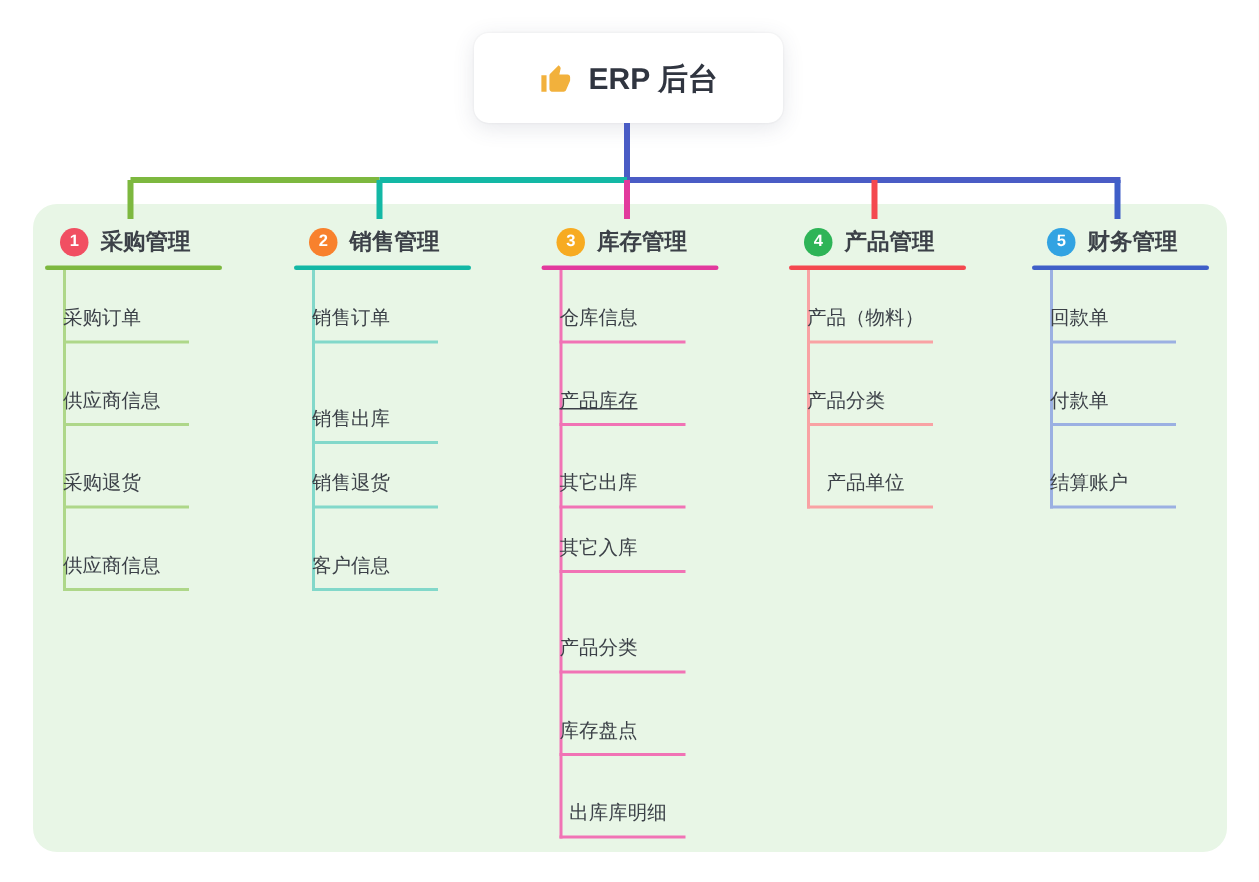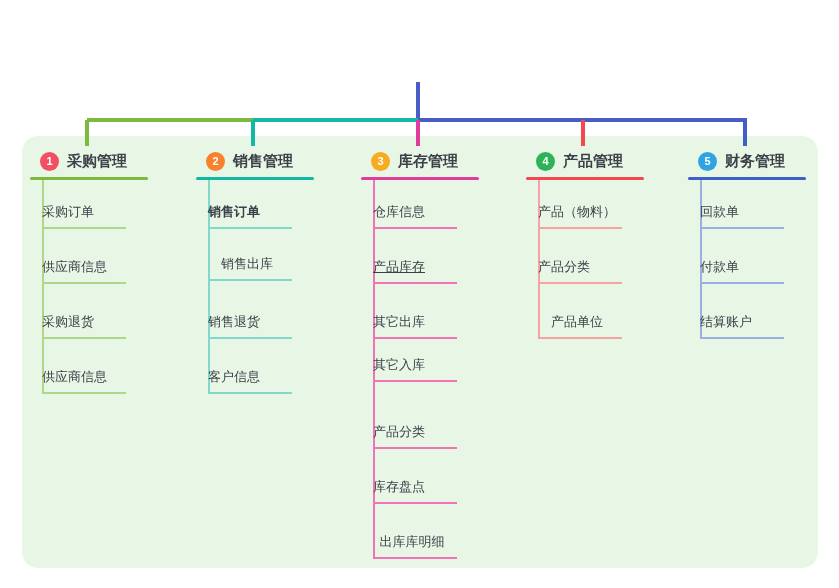--- a/index.html
+++ b/index.html
@@ -26,20 +26,28 @@
   .child{position:absolute;left:12px;padding:0 6px 6px 0;min-width:78px;font-size:13px;
          line-height:18px;color:#3c4148;white-space:nowrap;border-bottom:2px solid #ccc;}
 </style>
 </head>
 <body>
 
 <div id="stage">
 
   <div class="panel" style="background: rgb(232, 246, 230);"></div>
 
+  <div class="root-node">
+    <span style="display:flex;">
+      <svg width="23" height="23" viewBox="0 0 24 24">
+        <path fill="#f2b13c" d="M2 21h3.6V9.6H2V21zM22 10.8c0-1-.8-1.8-1.8-1.8h-5.7l.9-4.1v-.3c0-.4-.2-.7-.4-1L14 2.6 8.1 8.5c-.3.3-.5.8-.5 1.3v9.4c0 1 .8 1.8 1.8 1.8h8.1c.7 0 1.4-.4 1.7-1.1l2.7-6.3c.1-.2.1-.4.1-.7v-2.1z"></path>
+      </svg>
+    </span>
+    <span class="root-title">ERP 后台</span>
+  </div>
 
   <div class="line" style="left: 416px; top: 82px; width: 4px; height: 38px; background: rgb(74, 92, 197);"></div>
   <div class="line" style="left: 87px; top: 118px; width: 166px; height: 4px; background: rgb(125, 184, 63);"></div>
   <div class="line" style="left: 253px; top: 118px; width: 165px; height: 4px; background: rgb(19, 184, 165);"></div>
   <div class="line" style="left: 418px; top: 118px; width: 329px; height: 4px; background: rgb(74, 92, 197);"></div>
   <div>
       <div class="line" style="left: 85px; top: 120px; width: 4px; height: 26px; background: rgb(125, 184, 63);"></div>
       <div class="line" style="left: 251px; top: 120px; width: 4px; height: 26px; background: rgb(19, 184, 165);"></div>
       <div class="line" style="left: 416px; top: 120px; width: 4px; height: 26px; background: rgb(226, 58, 157);"></div>
       <div class="line" style="left: 581px; top: 120px; width: 4px; height: 26px; background: rgb(244, 72, 79);"></div>
@@ -59,22 +67,22 @@
         <div class="child" style="top: 165px; border-bottom-color: rgb(174, 215, 137);">采购退货</div>
         <div class="child" style="top: 220px; border-bottom-color: rgb(174, 215, 137);">供应商信息</div>
       </div>
       <div class="branch" style="left: 196px;">
         <div class="branch-header">
           <span class="badge" style="background: rgb(248, 129, 45);">2</span>
           <span class="branch-label">销售管理</span>
         </div>
         <div class="branch-underline" style="background: rgb(19, 184, 165);"></div>
         <div class="vline" style="background: rgb(130, 216, 202); height: 214px;"></div>
-        <div class="child" style="top: 55px; border-bottom-color: rgb(130, 216, 202); font-weight: bold;">销售订单</div>
-        <div class="child" style="top: 107px; border-bottom-color: rgb(130, 216, 202); text-align: center;">销售出库</div>
+        <div class="child" style="top: 55px; border-bottom-color: rgb(130, 216, 202);">销售订单</div>
+        <div class="child" style="top: 122px; border-bottom-color: rgb(130, 216, 202);">销售出库</div>
         <div class="child" style="top: 165px; border-bottom-color: rgb(130, 216, 202);">销售退货</div>
         <div class="child" style="top: 220px; border-bottom-color: rgb(130, 216, 202);">客户信息</div>
       </div>
       <div class="branch" style="left: 361px;">
         <div class="branch-header">
           <span class="badge" style="background: rgb(247, 171, 33);">3</span>
           <span class="branch-label">库存管理</span>
         </div>
         <div class="branch-underline" style="background: rgb(226, 58, 157);"></div>
         <div class="vline" style="background: rgb(241, 115, 181); height: 379px;"></div>

